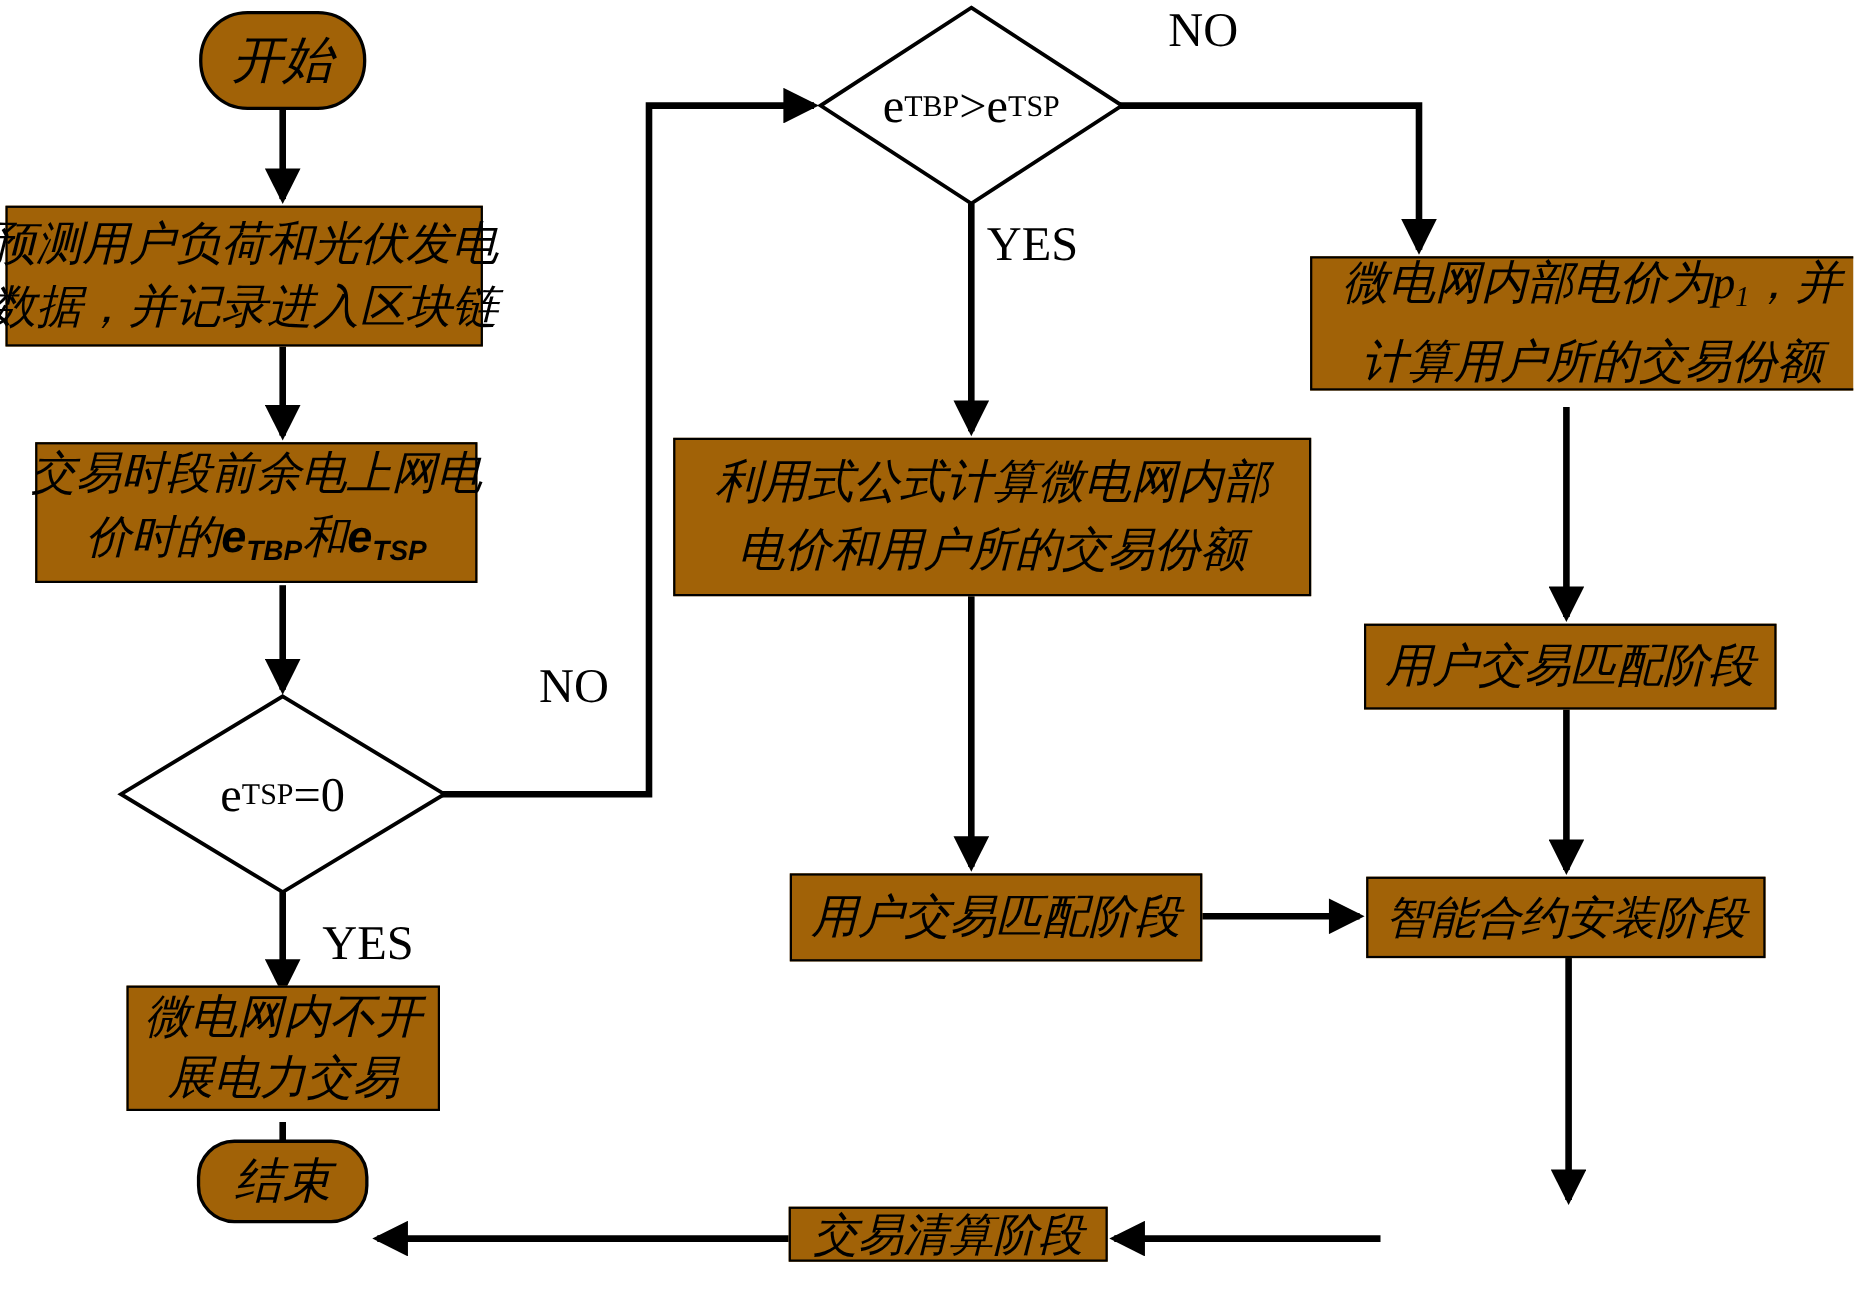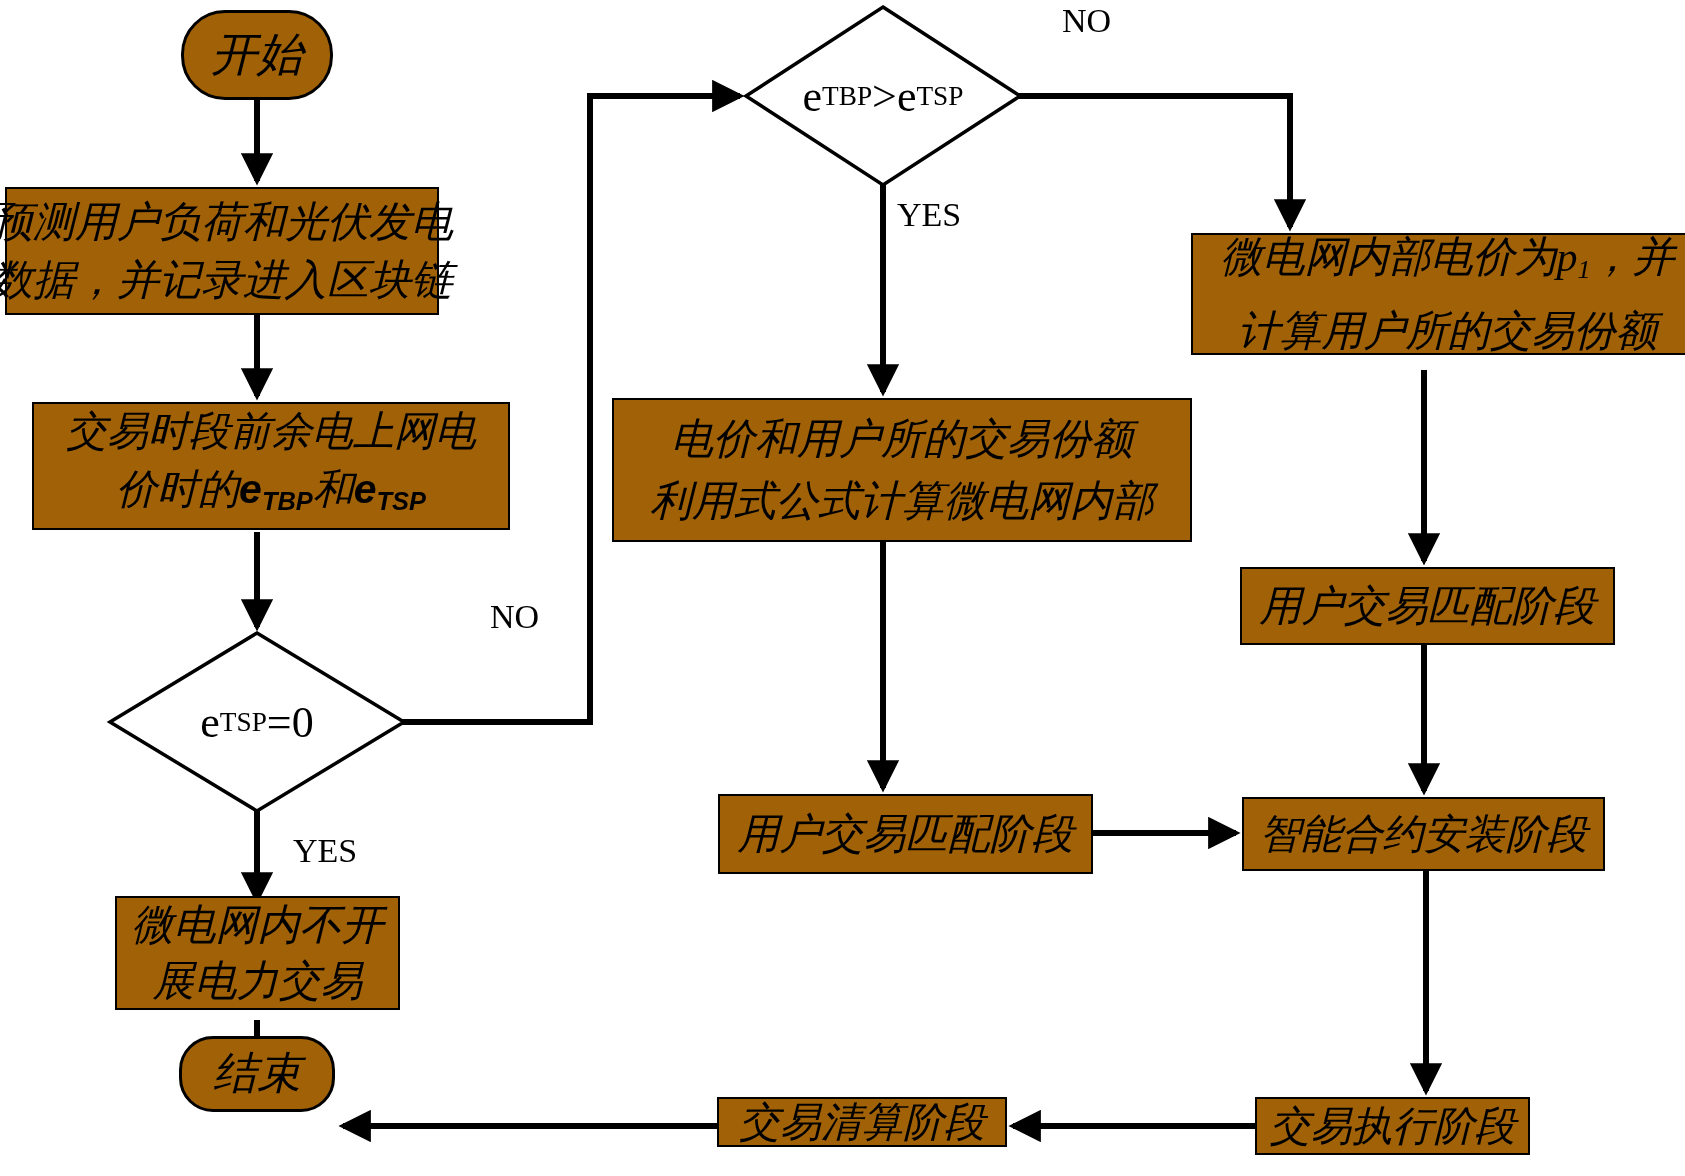--- a/index.html
+++ b/index.html
@@ -21,21 +21,21 @@
     font-style:italic;
   }
   .node .ln{display:block;white-space:nowrap;}
   .stadium{border-radius:44px;border-width:3px;font-size:46px;}
   .diamond-label{
     position:absolute;z-index:3;background:transparent;border:none;
     display:flex;align-items:center;justify-content:center;
     font-size:44px;white-space:nowrap;
   }
   .edge-label{
-    position:absolute;z-index:3;font-size:34px;white-space:nowrap;
+    position:absolute;z-index:3;font-size:44px;white-space:nowrap;
   }
   .var{font-family:"Liberation Serif","DejaVu Serif",serif;}
   .var-bold{font-family:"Liberation Sans","DejaVu Sans",sans-serif;font-weight:bold;}
   .sub{font-size:0.62em;vertical-align:-0.28em;}
 </style>
 </head>
 <body>
 
 <div id="canvas">
 
@@ -70,21 +70,21 @@
 
   <div class="node stadium" style="left:181px;top:10px;width:152px;height:90px;">
     <span class="ln">开始</span>
   </div>
 
   <div class="node" style="left:5px;top:187px;width:434px;height:128px;">
     <span class="ln">预测用户负荷和光伏发电</span>
     <span class="ln">数据，并记录进入区块链</span>
   </div>
 
-  <div class="node" style="left:32px;top:402px;width:478px;height:128px;font-size:41px;">
+  <div class="node" style="left:32px;top:402px;width:402px;height:128px;font-size:41px;">
     <span class="ln">交易时段前余电上网电</span>
     <span class="ln"><span>价时的</span><span class="var-bold">e</span><span class="var-bold sub">TBP</span><span>和</span><span class="var-bold">e</span><span class="var-bold sub">TSP</span></span>
   </div>
 
   <div class="diamond-label" style="left:110px;top:633px;width:294px;height:178px;">
       <span class="var">e</span>
       <span class="var sub">TSP</span>
       <span>=0</span>
     </div>
 
@@ -99,22 +99,22 @@
 
   <div class="diamond-label" style="left:746px;top:7px;width:274px;height:178px;">
       <span class="var">e</span>
       <span class="var sub">TBP</span>
       <span>&gt;</span>
       <span class="var">e</span>
       <span class="var sub">TSP</span>
     </div>
 
   <div class="node" style="left:612px;top:398px;width:580px;height:144px;line-height:62px;">
+    <span class="ln">利用式公式计算微电网内部</span>
     <span class="ln">电价和用户所的交易份额</span>
-    <span class="ln">利用式公式计算微电网内部</span>
   </div>
 
   <div class="node" style="left:718px;top:794px;width:375px;height:80px;">
     <span class="ln">用户交易匹配阶段</span>
   </div>
 
   <div class="node" style="left:717px;top:1097px;width:290px;height:50px;font-size:41px;">
     <span class="ln">交易清算阶段</span>
   </div>
 
@@ -124,22 +124,19 @@
   </div>
 
   <div class="node" style="left:1240px;top:567px;width:375px;height:78px;">
     <span class="ln">用户交易匹配阶段</span>
   </div>
 
   <div class="node" style="left:1242px;top:797px;width:363px;height:74px;font-size:41px;">
     <span class="ln">智能合约安装阶段</span>
   </div>
 
-  <div class="node" style="left:1255px;top:1097px;width:275px;height:58px;font-size:41px;">
-    <span class="ln">交易执行阶段</span>
-  </div>
 
   <div class="edge-label" style="left:490px;top:598px;">NO</div>
   <div class="edge-label" style="left:293px;top:832px;">YES</div>
   <div class="edge-label" style="left:1062px;top:2px;">NO</div>
   <div class="edge-label" style="left:897px;top:196px;">YES</div>
 
 </div>
 
 </body></html>

